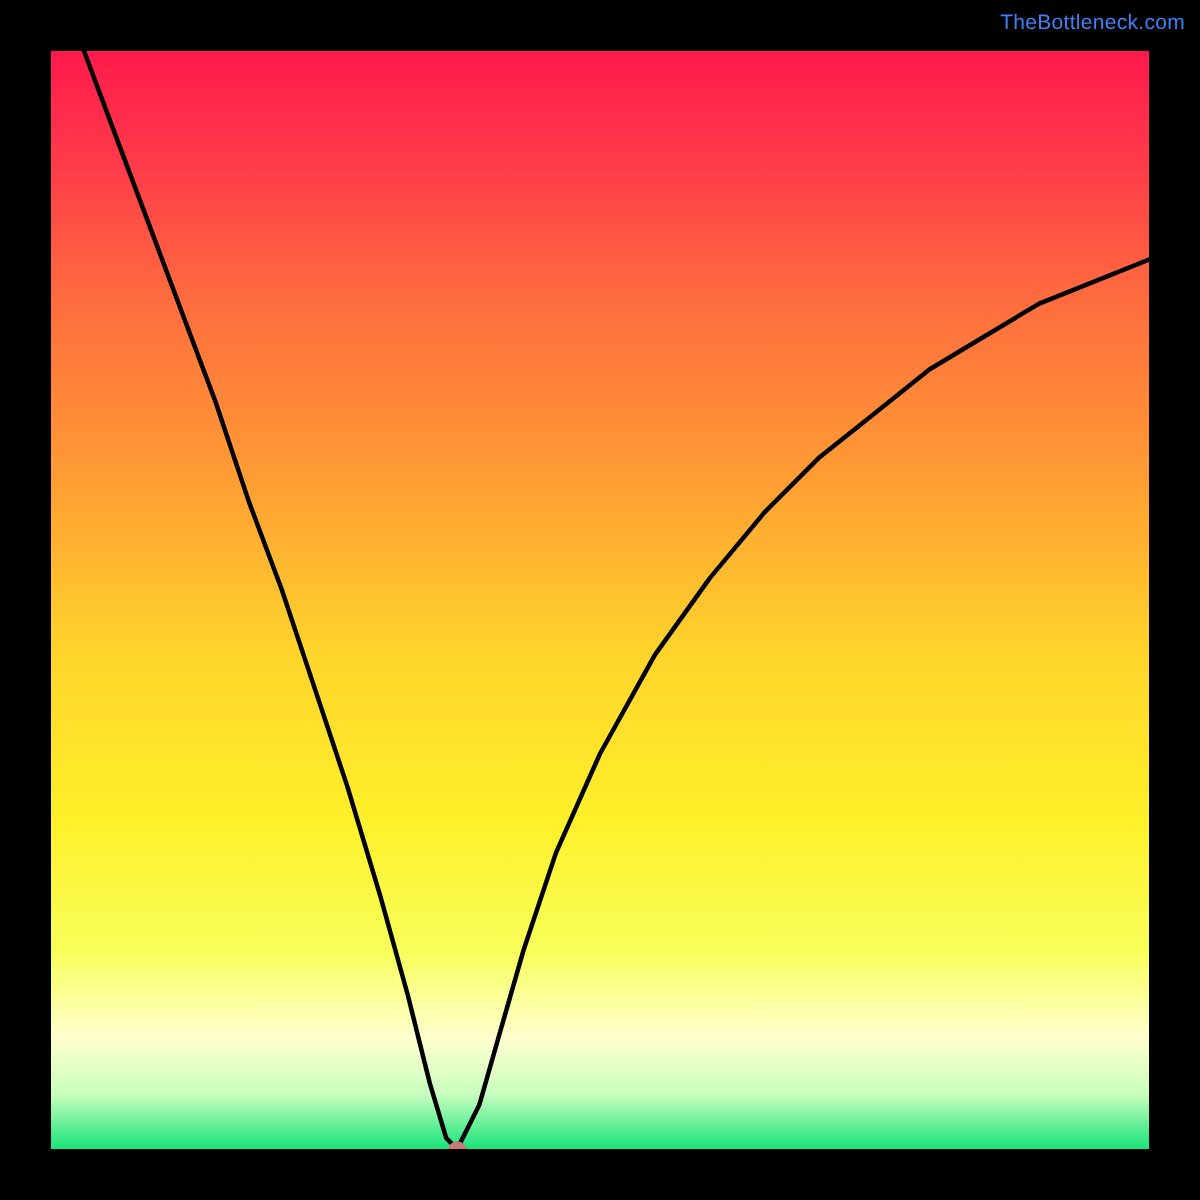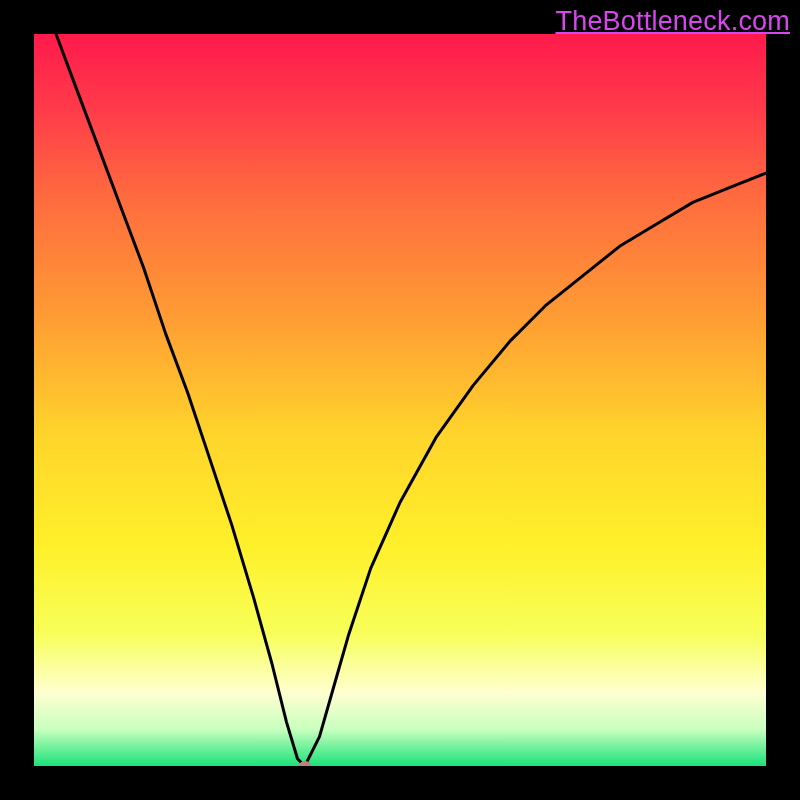--- a/index.html
+++ b/index.html
@@ -24,26 +24,25 @@
     left: 34px;
     top: 34px;
     width: 732px;
     height: 732px;
     overflow: hidden;
   }
   .watermark {
     position: absolute;
     top: 6px;
     right: 10px;
-    color: #d946ef;
-    font-size: 27px;
+    color: #3b82f6;
+    font-size: 14px;
     letter-spacing: 0.2px;
     font-weight: 500;
     user-select: none;
-    text-decoration: underline;
   }
   svg { display: block; }
 </style>
 </head>
 <body>
 
 <div class="frame">
 
   <div class="watermark">TheBottleneck.com</div>
 

